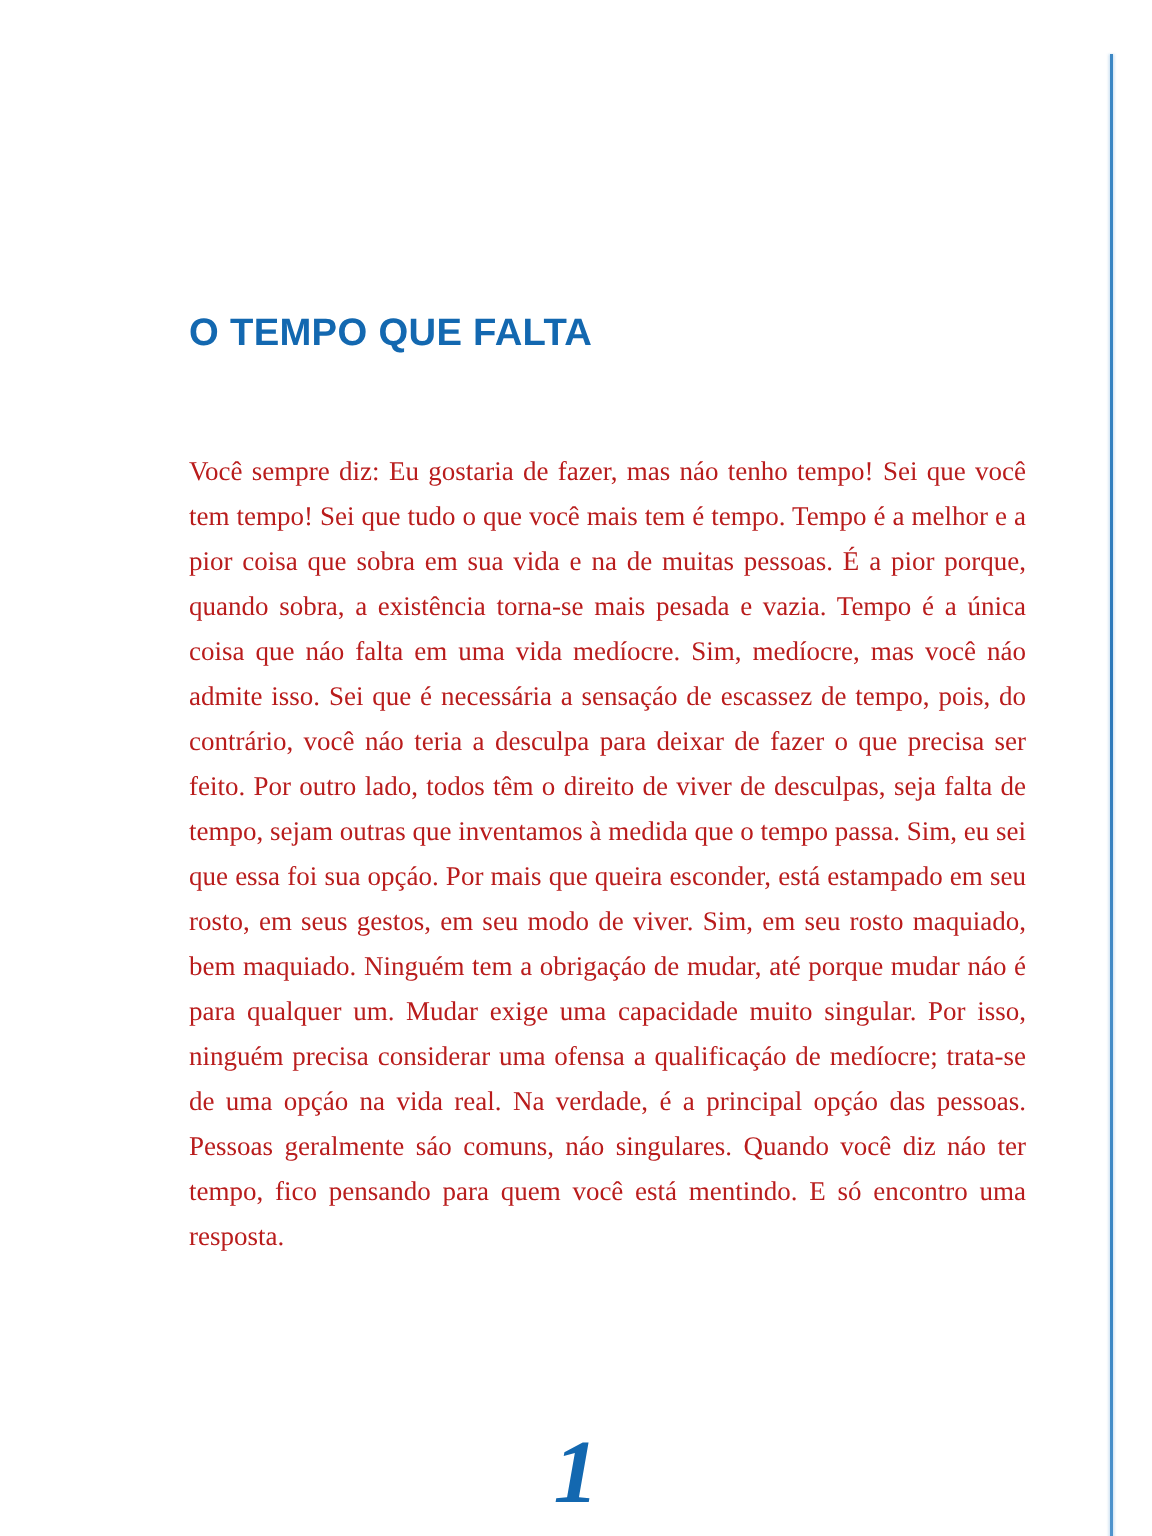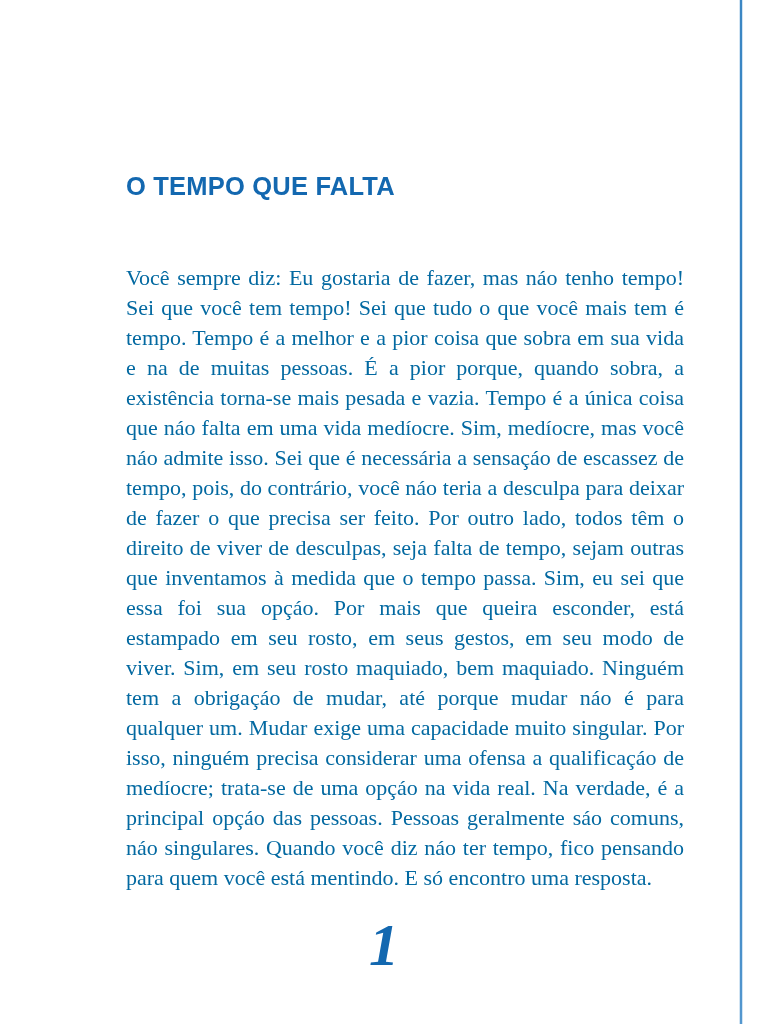--- a/index.html
+++ b/index.html
@@ -13,20 +13,21 @@
     position: relative;
     overflow: hidden;
     font-family: "Liberation Serif", serif;
     -webkit-font-smoothing: antialiased;
   }
 
   .page {
     position: absolute;
     inset: 0;
     background: #ffffff;
+    margin-top: 36px;
   }
 
   
   .edge-rule {
     position: absolute;
     top: 0;
     left: 740px;
     width: 2px;
     height: 1024px;
     background: linear-gradient(to bottom,
@@ -60,23 +61,23 @@
     line-height: 1.1;
   }
 
   .body-text {
     position: absolute;
     left: 126px;
     top: 263px;
     width: 558px;
     margin: 0;
     font-family: "Liberation Serif", serif;
-    font-size: 22px;
+    font-size: 18px;
     line-height: 30px;
-    color: #0369a1;
+    color: #b91c1c;
     text-align: justify;
     text-justify: inter-word;
     hyphens: none;
   }
 
   .page-number {
     position: absolute;
     left: 0;
     right: 0;
     top: 914px;

